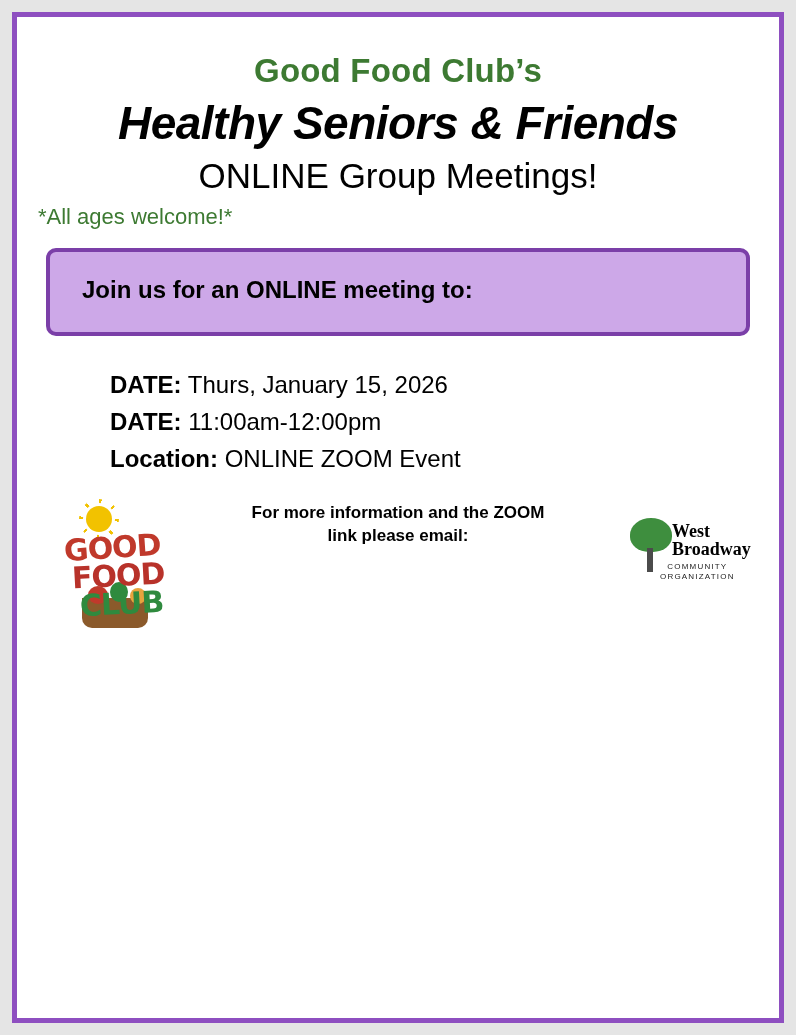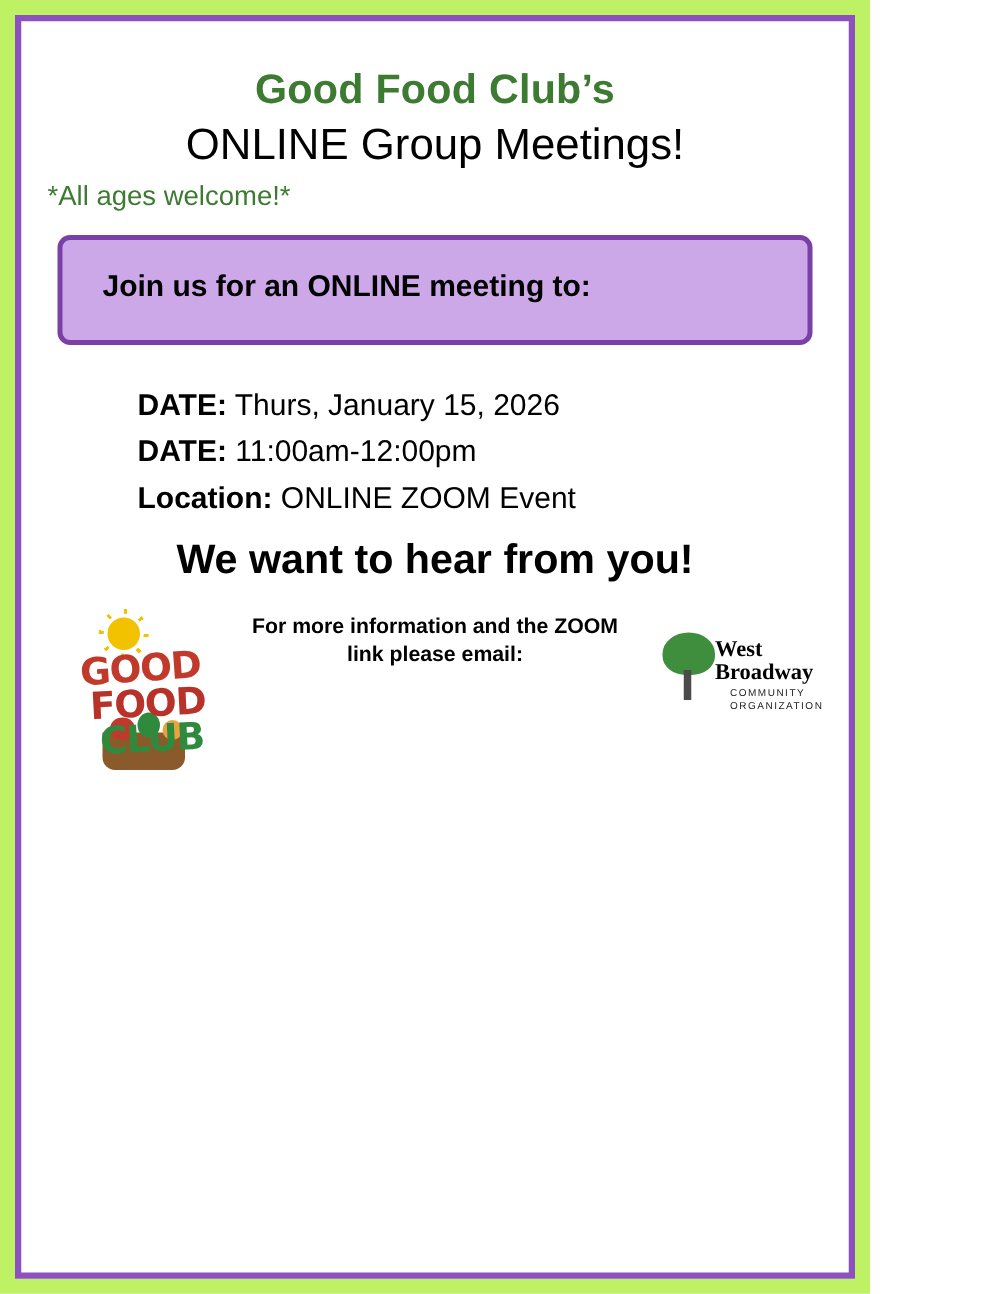--- a/index.html
+++ b/index.html
@@ -11,23 +11,23 @@
   body {
     width: 800px;
     height: 1035px;
     font-family: "Liberation Sans", sans-serif;
     color: #000000;
     overflow: hidden;
   }
 
   .poster {
     position: relative;
-    width: 696px;
+    width: 796px;
     height: 1035px;
-    background: #bef264;
+    background: #e5e5e5;
     padding: 12px;
   }
 
   .poster-border {
     position: absolute;
     left: 12px;
     top: 12px;
     right: 12px;
     bottom: 12px;
     border: 5px solid #8e4fc0;
@@ -271,38 +271,39 @@
     font-weight: bold;
     font-family: "Liberation Serif", serif;
   }
   .wb-broadway {
     font-size: 18px;
     font-weight: bold;
     font-family: "Liberation Serif", serif;
   }
   .wb-sub {
     position: absolute;
-    left: 58px; top: 48px;
-    text-align: left;
+    left: 34px; top: 48px;
+    text-align: center;
     font-size: 8px;
     letter-spacing: 1.2px;
     line-height: 1.35;
     color: #222;
   }
 </style>
 </head>
 <body>
 
 <div class="poster">
   <div class="poster-border"></div>
 
   <div class="content">
 
     <div class="club-line">Good Food Club’s</div>
 
+    <div class="headline">Healthy Seniors &amp; Friends</div>
 
     <div class="subhead">
       <span class="u">ONLINE</span><span> Group Meetings!</span>
     </div>
 
     <div class="allages">*All ages welcome!*</div>
 
     <div class="callout">
       <div class="callout-title">Join us for an ONLINE meeting to:</div>
     </div>
@@ -312,21 +313,20 @@
         <span class="lbl">DATE:</span><span> Thurs, January 15, 2026</span>
       </div>
       <div class="detail-row">
         <span class="lbl">DATE:</span><span> 11:00am-12:00pm</span>
       </div>
       <div class="detail-row">
         <span class="lbl">Location:</span><span> ONLINE ZOOM Event</span>
       </div>
     </div>
 
-    <div class="tagline">We want to hear from you!</div>
 
     <div class="footer">
 
       <div class="gfc-logo">
         <div class="gfc-sun"></div>
         <div class="gfc-basket"></div>
         <div class="gfc-veg1"></div>
         <div class="gfc-veg2"></div>
         <div class="gfc-veg3"></div>
         <div class="gfc-word gfc-good">GOOD</div>

